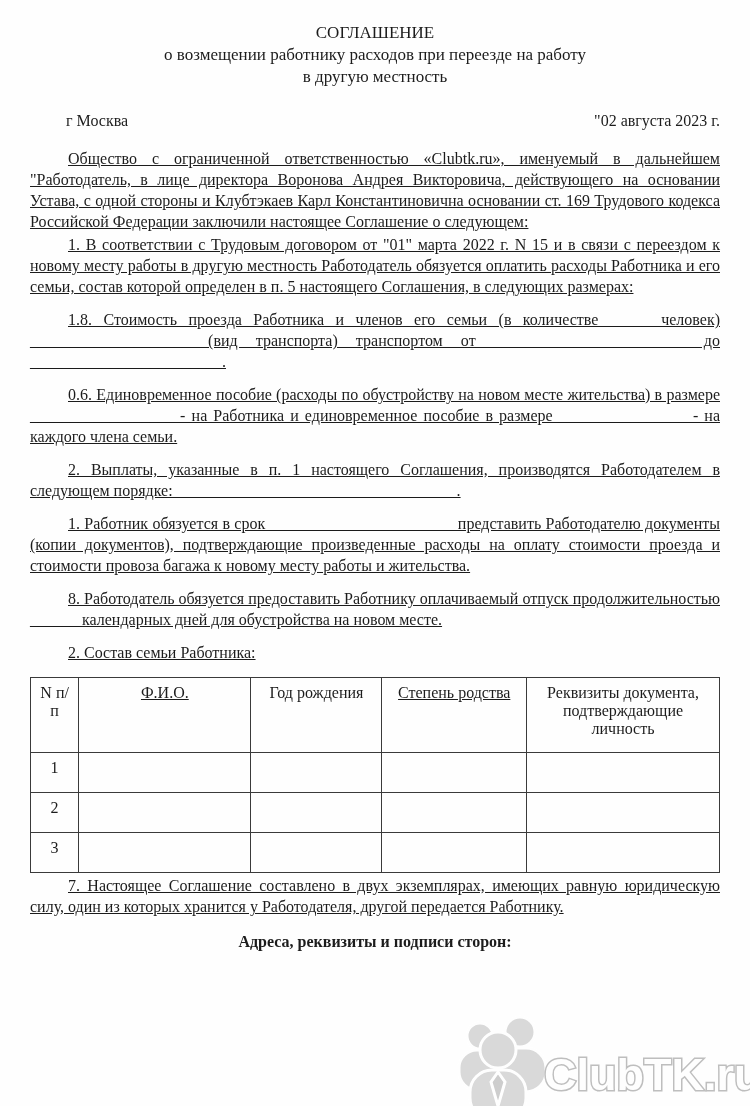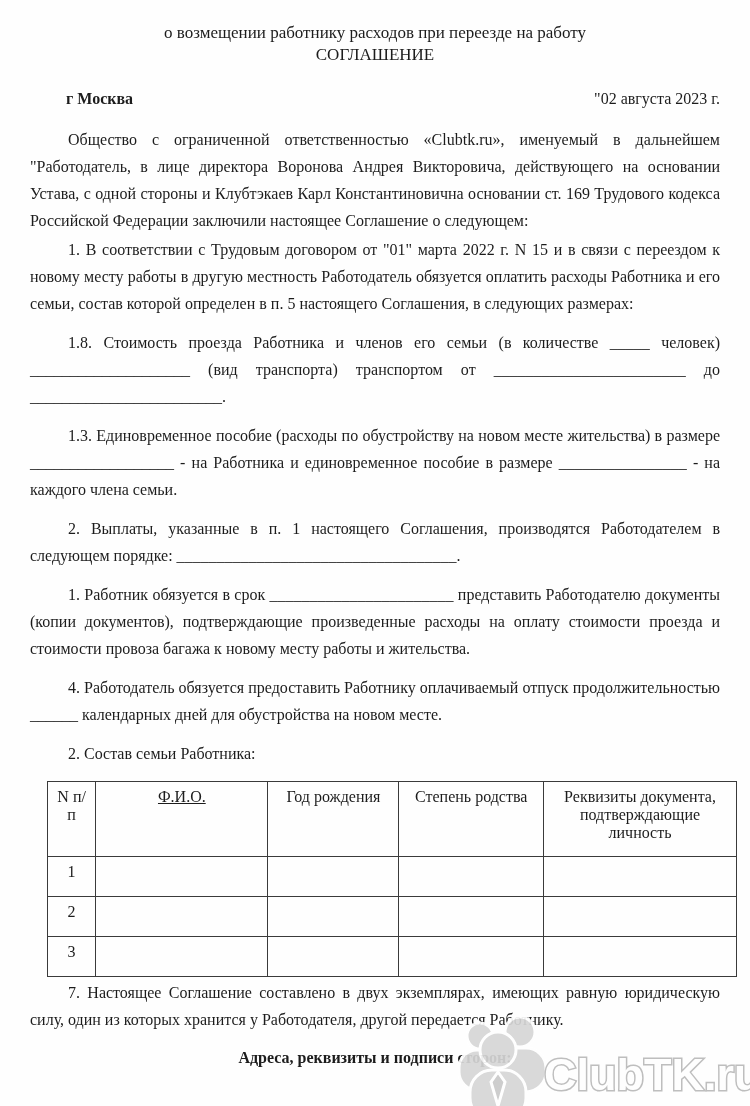--- a/index.html
+++ b/index.html
@@ -19,49 +19,50 @@
     text-align:center;
     font-size:17px;
     line-height:22px;
   }
   .meta-row{
     display:flex;
     justify-content:space-between;
     margin-top:24px;
     font-size:16px;
   }
-  .meta-row .city{padding-left:36px;font-weight:bold;}
+  .meta-row .city{padding-left:36px;}
   .body-text{margin-top:18px;font-size:16px;}
   .para{
     text-align:justify;
     text-indent:38px;
-    line-height:27px;
+    line-height:21px;
     margin:0 0 12px 0;
     word-break:break-word;
+    text-decoration:underline;
   }
   .para.tight{margin-bottom:2px;}
   .family-table{
     width:100%;
     border-collapse:collapse;
-    margin:14px 0 2px 17px;
+    margin:14px 0 2px 0;
     font-size:16px;
   }
   .family-table th,.family-table td{
     border:1.5px solid #3a3a3a;
     padding:6px 6px;
     font-weight:normal;
     text-align:center;
     vertical-align:top;
   }
   .family-table th{height:62px;}
   .family-table td{height:27px;}
   .col-num{width:7%;}
   .col-fio{width:25%;text-decoration:underline;}
   .col-year{width:19%;}
-  .col-rel{width:21%;}
+  .col-rel{width:21%;text-decoration:underline;}
   .col-doc{width:28%;}
   .after-table{margin-top:16px;}
   .footer-heading{
     text-align:center;
     font-weight:bold;
     font-size:16px;
     margin-top:16px;
   }
   .watermark{
     position:absolute;
@@ -70,37 +71,38 @@
     pointer-events:none;
     opacity:0.92;
   }
 </style>
 </head>
 <body>
 
 <div class="page">
 
   <div class="title-block">
+    <div>СОГЛАШЕНИЕ</div>
     <div>о возмещении работнику расходов при переезде на работу</div>
-    <div>СОГЛАШЕНИЕ</div>
+    <div>в другую местность</div>
   </div>
 
   <div class="meta-row">
     <span class="city">г Москва</span>
     <span class="date">"02 августа 2023 г.</span>
   </div>
 
   <div class="body-text">
     <p class="para tight">Общество с ограниченной ответственностью «Clubtk.ru», именуемый в дальнейшем "Работодатель, в лице директора Воронова Андрея Викторовича, действующего на основании Устава, с одной стороны и Клубтэкаев Карл Константиновична основании ст. 169 Трудового кодекса Российской Федерации заключили настоящее Соглашение о следующем:</p>
     <p class="para">1. В соответствии с Трудовым договором от "01" марта 2022 г. N 15 и в связи с переездом к новому месту работы в другую местность Работодатель обязуется оплатить расходы Работника и его семьи, состав которой определен в п. 5 настоящего Соглашения, в следующих размерах:</p>
     <p class="para">1.8. Стоимость проезда Работника и членов его семьи (в количестве _____ человек) ____________________ (вид транспорта) транспортом от ________________________ до ________________________.</p>
-    <p class="para">1.3. Единовременное пособие (расходы по обустройству на новом месте жительства) в размере __________________ - на Работника и единовременное пособие в размере ________________ - на каждого члена семьи.</p>
+    <p class="para">0.6. Единовременное пособие (расходы по обустройству на новом месте жительства) в размере __________________ - на Работника и единовременное пособие в размере ________________ - на каждого члена семьи.</p>
     <p class="para">2. Выплаты, указанные в п. 1 настоящего Соглашения, производятся Работодателем в следующем порядке: ___________________________________.</p>
     <p class="para">1. Работник обязуется в срок _______________________ представить Работодателю документы (копии документов), подтверждающие произведенные расходы на оплату стоимости проезда и стоимости провоза багажа к новому месту работы и жительства.</p>
-    <p class="para">4. Работодатель обязуется предоставить Работнику оплачиваемый отпуск продолжительностью ______ календарных дней для обустройства на новом месте.</p>
+    <p class="para">8. Работодатель обязуется предоставить Работнику оплачиваемый отпуск продолжительностью ______ календарных дней для обустройства на новом месте.</p>
     <p class="para">2. Состав семьи Работника:</p>
 
     <table class="family-table">
       <thead>
         <tr>
           <th class="col-num">N п/п</th>
           <th class="col-fio">Ф.И.О.</th>
           <th class="col-year">Год рождения</th>
           <th class="col-rel">Степень родства</th>
           <th class="col-doc">Реквизиты документа, подтверждающие личность</th>

